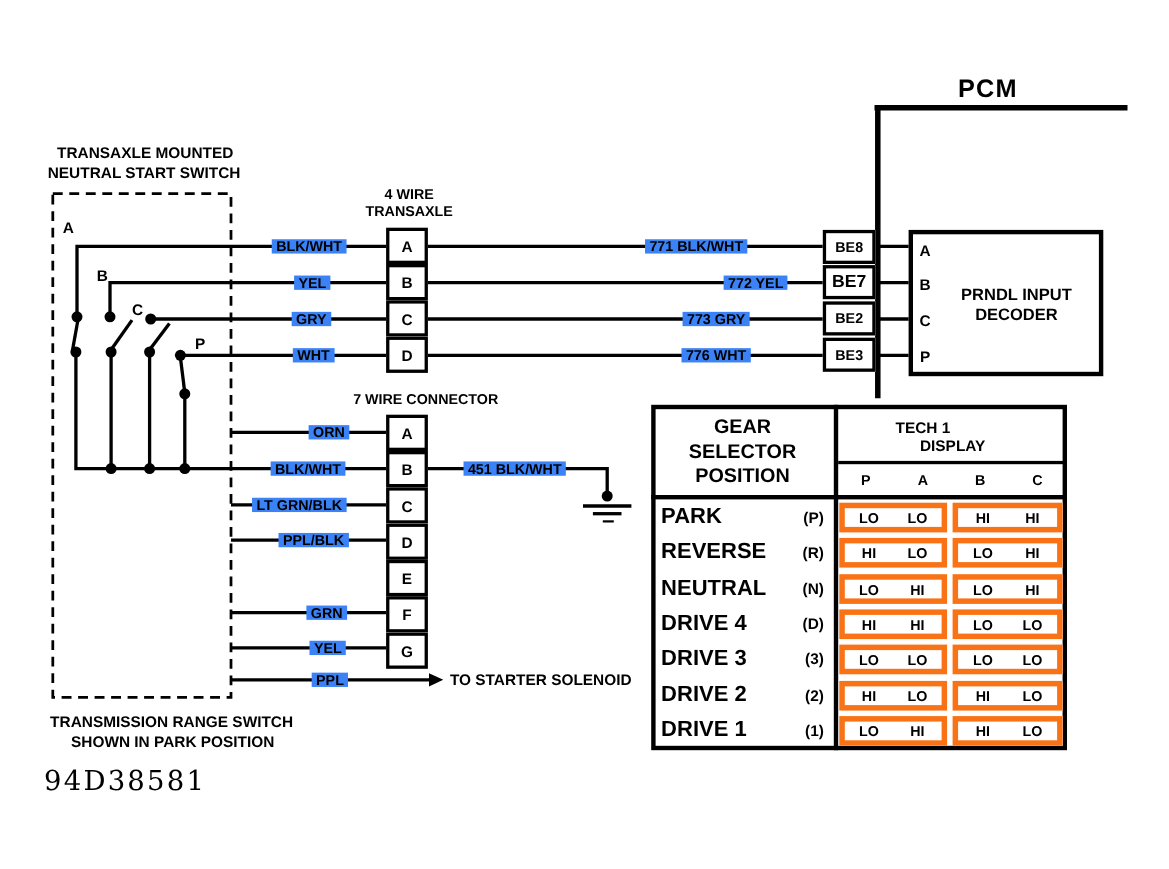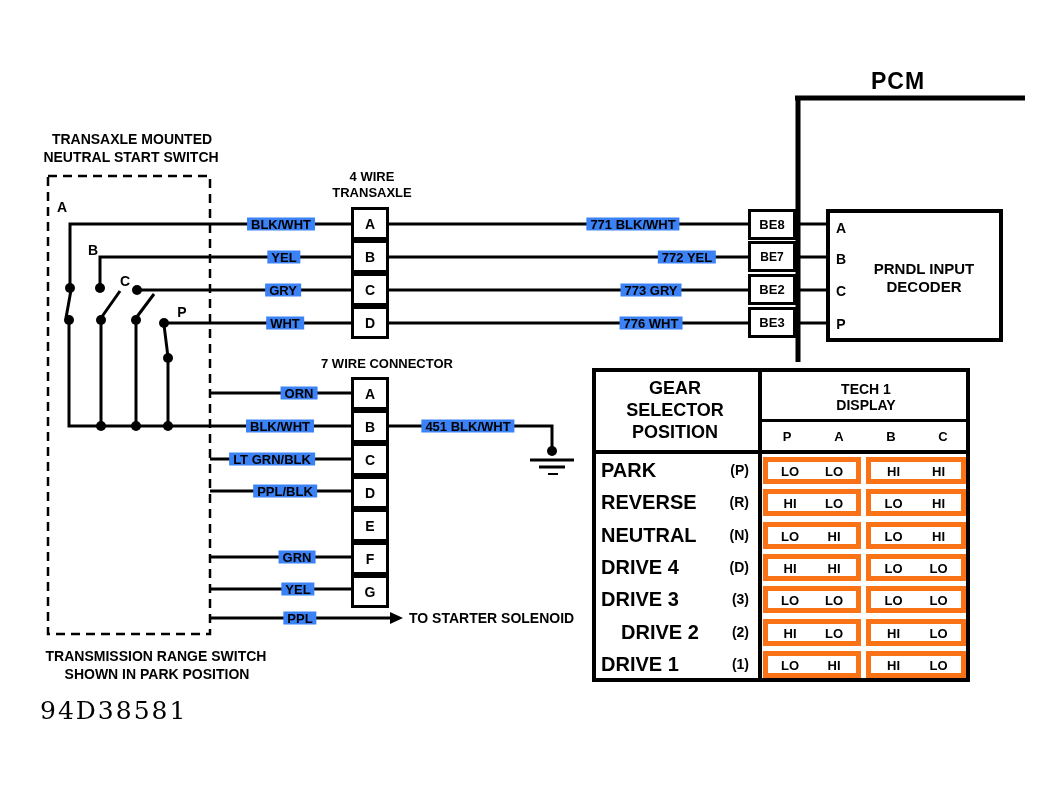--- a/index.html
+++ b/index.html
@@ -147,41 +147,41 @@
   <div class="lbl wire-lbl" style="left:280px; top:426px;">BLK/WHT</div>
   <div class="lbl wire-lbl" style="left:272px; top:459px;">LT GRN/BLK</div>
   <div class="lbl wire-lbl" style="left:285px; top:491px;">PPL/BLK</div>
   <div class="lbl wire-lbl" style="left:297px; top:557px;">GRN</div>
   <div class="lbl wire-lbl" style="left:298px; top:589px;">YEL</div>
   <div class="lbl wire-lbl" style="left:300px; top:618px;">PPL</div>
   <div class="lbl wire-lbl" style="left:468px; top:426px;">451 BLK/WHT</div>
   <div class="lbl lbl-left s14" style="left:409px; top:618px;">TO STARTER SOLENOID</div>
 
   <div class="cell" style="left:748px; top:209px; width:48px; height:31px; font-size:13px;">BE8</div>
-  <div class="cell" style="left:748px; top:241px; width:48px; height:31px; font-size:12px;">BE7</div>
+  <div class="cell" style="left:748px; top:241px; width:48px; height:31px; font-size:16px;">BE7</div>
   <div class="cell" style="left:748px; top:274px; width:48px; height:31px; font-size:13px;">BE2</div>
   <div class="cell" style="left:748px; top:307px; width:48px; height:31px; font-size:13px;">BE3</div>
 
   <div class="box" style="left:826px; top:209px; width:177px; height:133px;"></div>
   <div class="lbl s14" style="left:841px; top:228px;">A</div>
   <div class="lbl s14" style="left:841px; top:259px;">B</div>
   <div class="lbl s14" style="left:841px; top:291px;">C</div>
   <div class="lbl s14" style="left:841px; top:324px;">P</div>
   <div class="lbl s15" style="left:924px; top:268px;">PRNDL INPUT</div>
   <div class="lbl s15" style="left:924px; top:286px;">DECODER</div>
 
   <div class="box" style="left:592px; top:368px; width:378px; height:314px;"></div>
   <div class="bar" style="left:758px; top:368px; width:4px; height:314px;"></div>
   <div class="bar" style="left:762px; top:419px; width:208px; height:3px;"></div>
   <div class="bar" style="left:592px; top:450px; width:378px; height:4px;"></div>
 
   <div class="lbl s18" style="left:675px; top:388px;">GEAR</div>
   <div class="lbl s18" style="left:675px; top:410px;">SELECTOR</div>
   <div class="lbl s18" style="left:675px; top:432px;">POSITION</div>
-  <div class="lbl s14" style="left:866px; top:389px;">TECH 1</div>
+  <div class="lbl s14" style="left:839px; top:389px;">TECH 1</div>
   <div class="lbl s14" style="left:866px; top:405px;">DISPLAY</div>
   <div class="lbl" style="left:787px; top:436px;">P</div>
   <div class="lbl" style="left:839px; top:436px;">A</div>
   <div class="lbl" style="left:891px; top:436px;">B</div>
   <div class="lbl" style="left:943px; top:436px;">C</div>
 
   <div class="gear-name" style="left:601px; top:470px;">PARK</div>
   <div class="gear-code" style="left:749px; top:470px;">(P)</div>
   <div class="vbox" style="left:763px; top:457px; width:98px; height:27px;">
     <span class="v1">LO</span>
@@ -229,21 +229,21 @@
   <div class="gear-code" style="left:749px; top:599px;">(3)</div>
   <div class="vbox" style="left:763px; top:586px; width:98px; height:27px;">
     <span class="v1">LO</span>
     <span class="v2">LO</span>
   </div>
   <div class="vbox" style="left:866px; top:586px; width:100px; height:27px;">
     <span class="v1">LO</span>
     <span class="v2">LO</span>
   </div>
 
-  <div class="gear-name" style="left:601px; top:632px;margin-left:20px;">DRIVE 2</div>
+  <div class="gear-name" style="left:601px; top:632px;">DRIVE 2</div>
   <div class="gear-code" style="left:749px; top:632px;">(2)</div>
   <div class="vbox" style="left:763px; top:619px; width:98px; height:27px;">
     <span class="v1">HI</span>
     <span class="v2">LO</span>
   </div>
   <div class="vbox" style="left:866px; top:619px; width:100px; height:27px;">
     <span class="v1">HI</span>
     <span class="v2">LO</span>
   </div>
 

